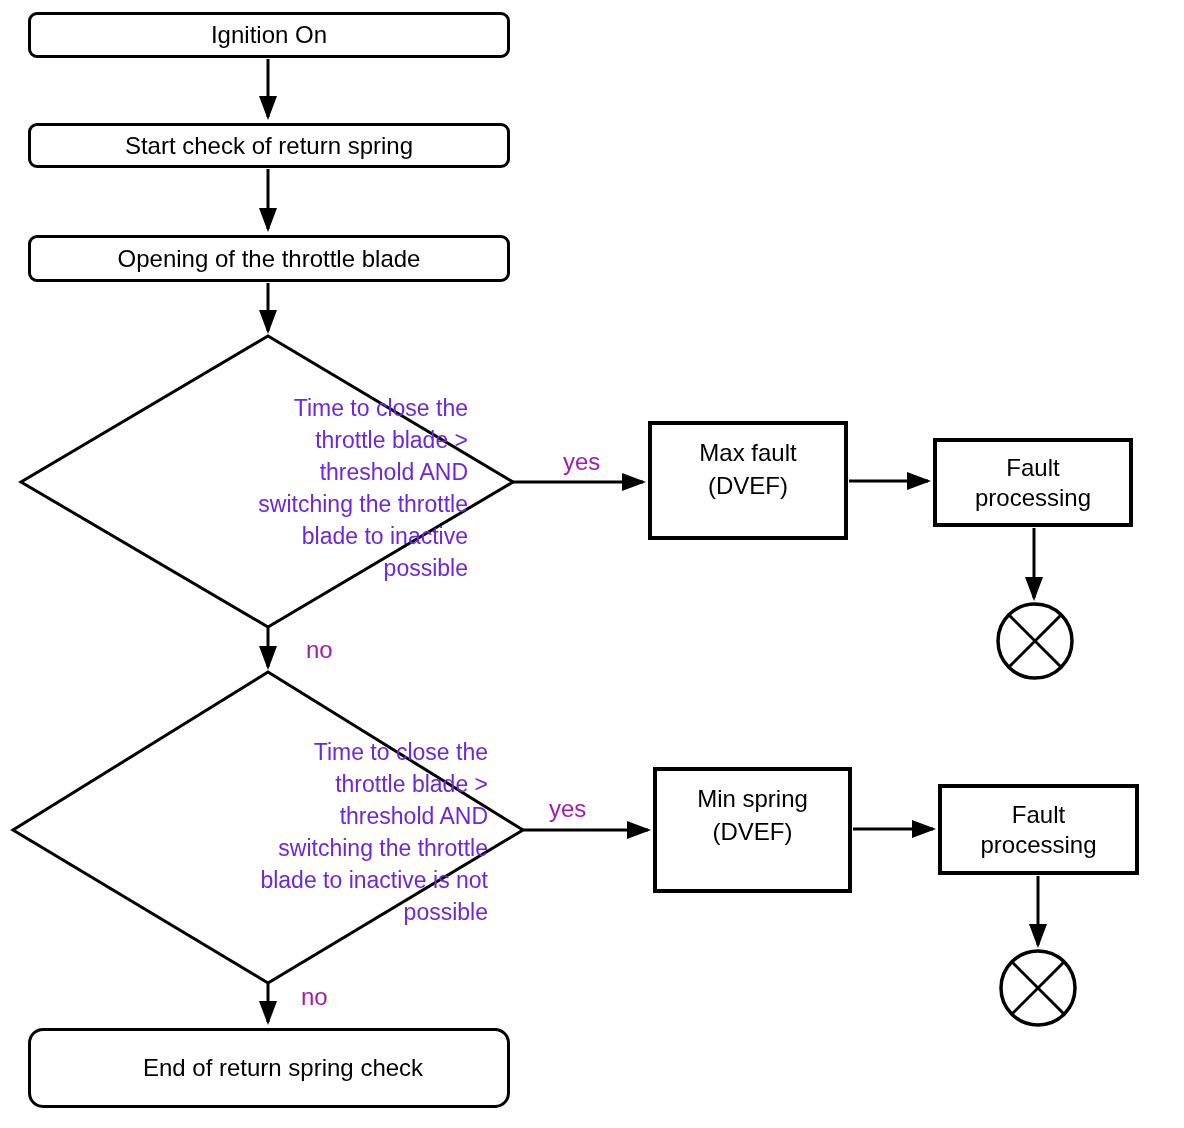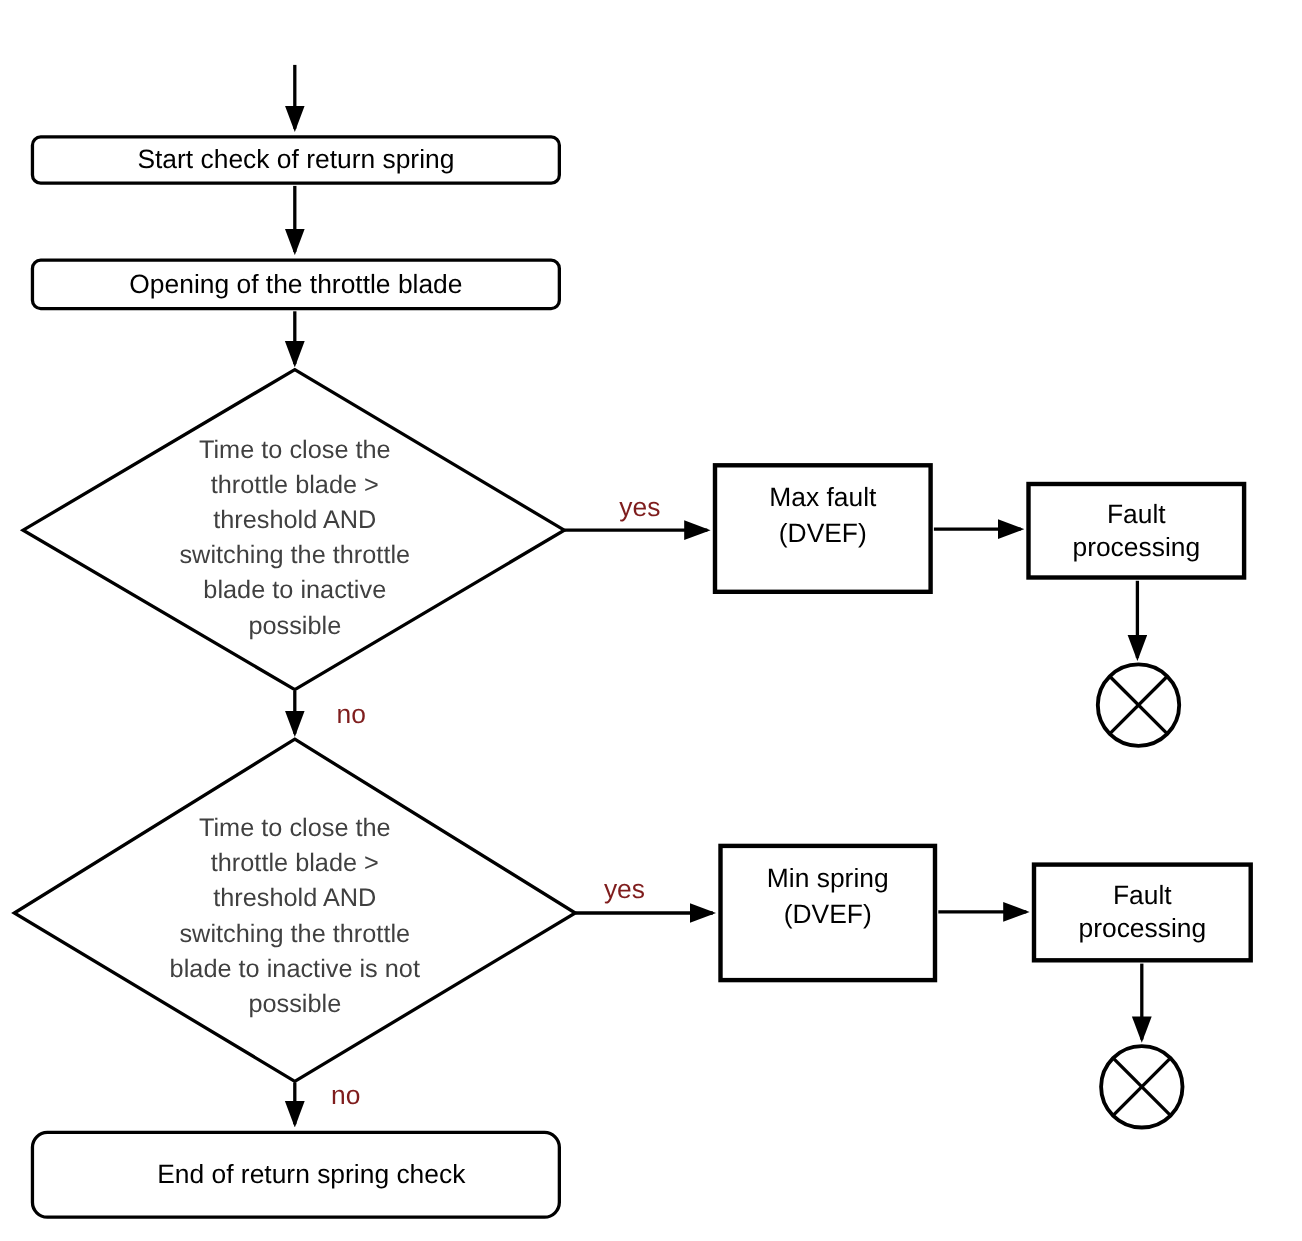--- a/index.html
+++ b/index.html
@@ -30,30 +30,30 @@
     font-size: 24px;
     line-height: 30px;
     color: #000000;
   }
   .rounded { border-radius: 9px; }
   .rounded-lg { border-radius: 15px; padding-left: 28px; }
   .thick { border-width: 4px; }
   .top-text { align-items: flex-start; padding-top: 11px; line-height: 33px; }
   .diamond-label {
     position: absolute;
-    text-align: center;
+    text-align: right;
     white-space: pre-line;
     font-size: 23px;
     line-height: 32px;
-    color: #404040;
+    color: #6d28d9;
   }
   .edge-label {
     position: absolute;
     font-size: 24px;
-    color: #7f1d1d;
+    color: #a21caf;
   }
   svg .stroke { stroke: #000000; stroke-width: 3; fill: none; }
   svg .shape  { stroke: #000000; stroke-width: 3; fill: #ffffff; }
   svg .circ   { stroke: #000000; stroke-width: 3.5; fill: #ffffff; }
 </style>
 </head>
 <body>
 
 <div class="canvas">
 
@@ -86,20 +86,21 @@
       <line class="stroke" x1="1009" y1="615" x2="1061" y2="667"></line>
       <line class="stroke" x1="1061" y1="615" x2="1009" y2="667"></line>
     </g>
     <g>
       <circle class="circ" cx="1038" cy="988" r="37"></circle>
       <line class="stroke" x1="1012" y1="962" x2="1064" y2="1014"></line>
       <line class="stroke" x1="1064" y1="962" x2="1012" y2="1014"></line>
     </g>
   </svg>
 
+  <div class="node rounded" style="left:28px; top:12px; width:482px; height:46px;">Ignition On</div>
 
   <div class="node rounded" style="left:28px; top:235px; width:482px; height:47px;">Opening of the throttle blade</div>
 
   <div class="node rounded" style="left:28px; top:123px; width:482px; height:45px;">Start check of return spring</div>
 
   <div class="node thick top-text" style="left:648px; top:421px; width:200px; height:119px;">Max fault
 (DVEF)</div>
 
   <div class="node thick" style="left:933px; top:438px; width:200px; height:89px;">Fault
 processing</div>

